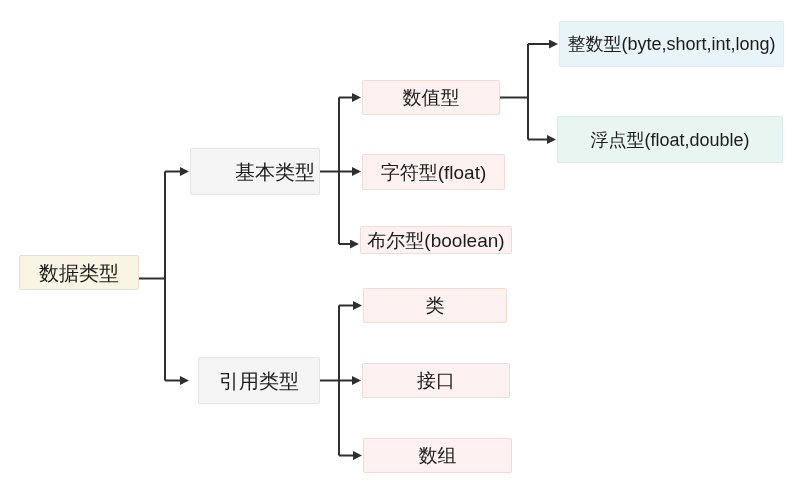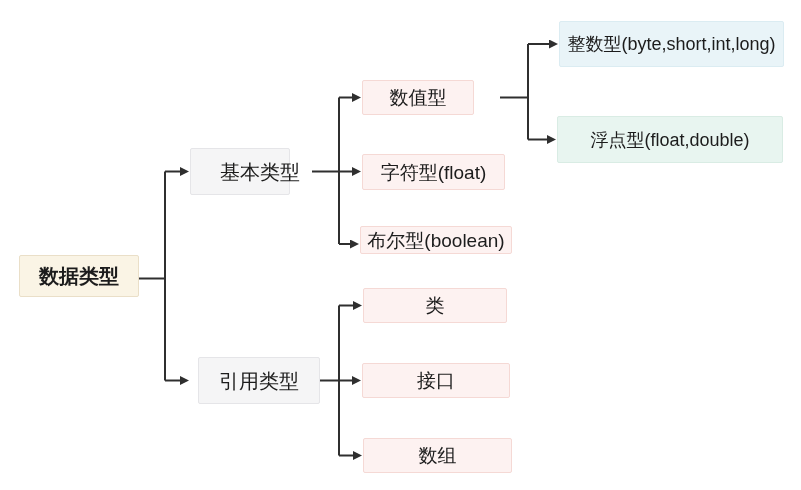--- a/index.html
+++ b/index.html
@@ -20,24 +20,24 @@
     border:1px solid transparent;border-radius:2px;
     color:var(--text,#1c1c1c);
     font-size:19px;line-height:1;white-space:nowrap;
   }
   .root-style{background:var(--root-bg,#faf4e5);border-color:var(--root-border,#eadfc8);font-size:20px;}
   .branch-style{background:var(--branch-bg,#f5f5f6);border-color:var(--branch-border,#e5e5e8);font-size:20px;}
   .pink-style{background:var(--pink-bg,#fdf2f1);border-color:var(--pink-border,#f5d9d5);}
   .blue-style{background:var(--blue-bg,#e9f4f8);border-color:var(--blue-border,#dbecf2);}
   .green-style{background:var(--green-bg,#e8f5f0);border-color:var(--green-border,#d9ece4);}
 
-  #n-root      {left:19px;  top:255px; width:120px; height:42px;font-weight:bold;}
-  #n-basic     {left:190px; top:148px; width:100px; height:47px;padding-left:40px;}
+  #n-root      {left:19px;  top:255px; width:120px; height:35px;}
+  #n-basic     {left:190px; top:148px; width:130px; height:47px;padding-left:40px;}
   #n-reference {left:190px; top:357px; width:122px; height:47px;margin-left:8px;}
-  #n-numeric   {left:362px; top:80px;  width:112px; height:35px;}
+  #n-numeric   {left:362px; top:80px;  width:138px; height:35px;}
   #n-char      {left:362px; top:154px; width:143px; height:36px;}
   #n-boolean   {left:360px; top:226px; width:152px; height:28px;}
   #n-class     {left:363px; top:288px; width:144px; height:35px;}
   #n-interface {left:362px; top:363px; width:148px; height:35px;}
   #n-array     {left:363px; top:438px; width:149px; height:35px;text-align:center;}
   #n-integer   {left:559px; top:21px;  width:225px; height:46px; font-size:18px;}
   #n-float     {left:557px; top:116px; width:226px; height:47px; font-size:18px;}
 </style>
 </head>
 <body>

